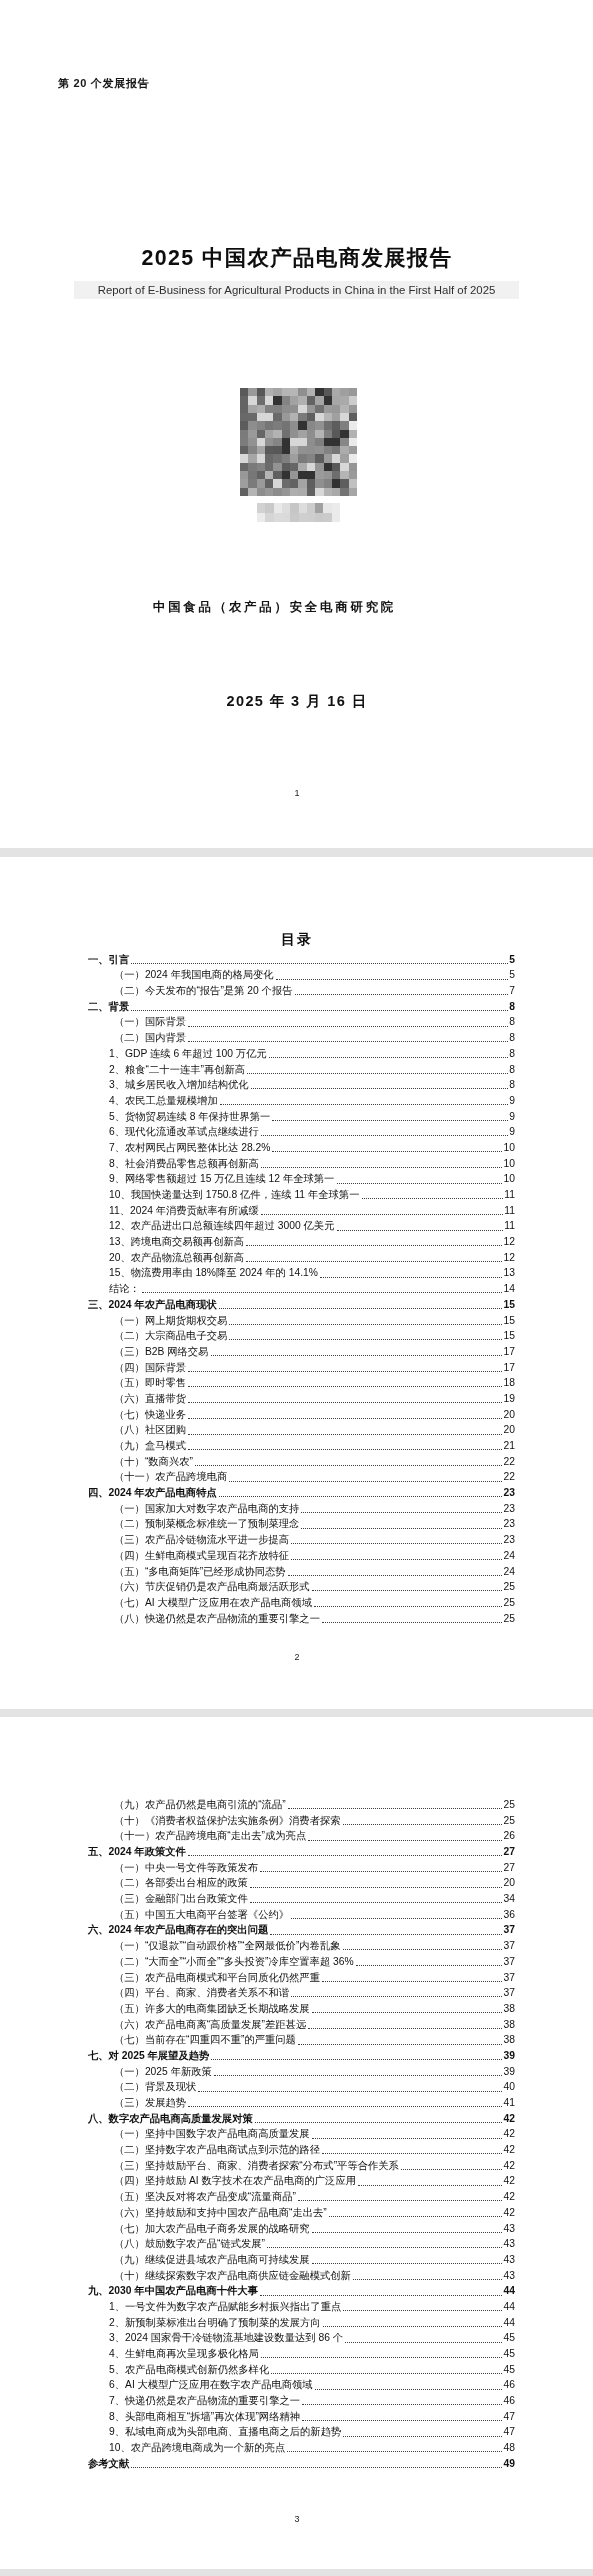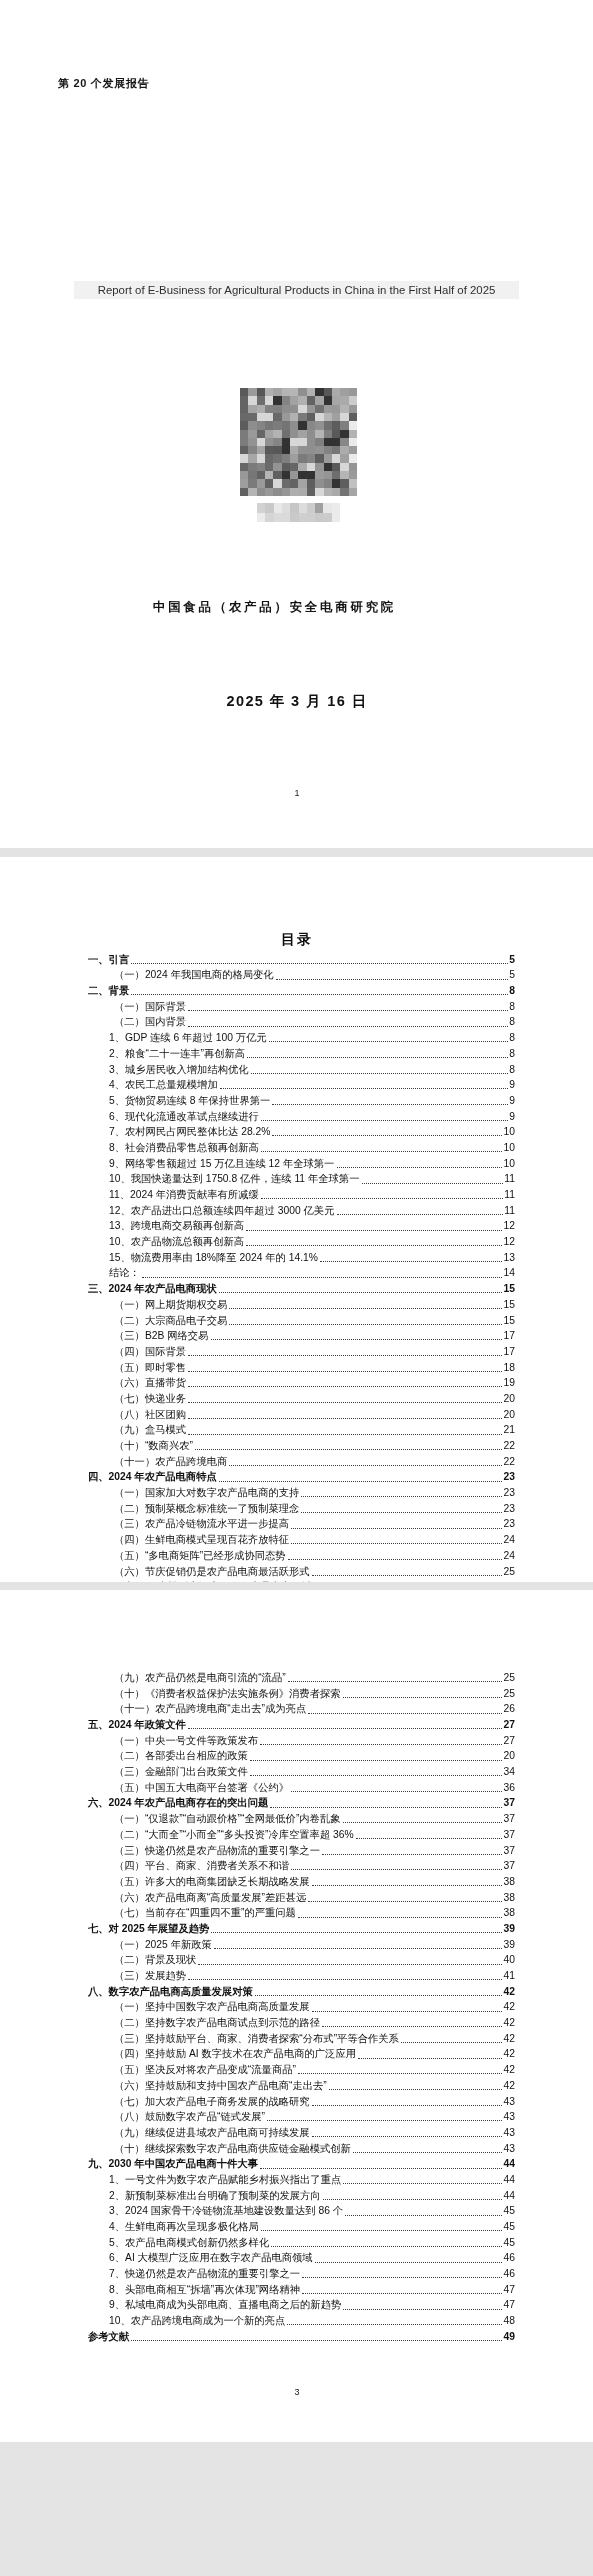--- a/index.html
+++ b/index.html
@@ -3,21 +3,21 @@
 <meta charset="utf-8">
 <style>
   html,body{margin:0;padding:0;background:#e4e4e4;}
   .document{width:594px;background:#e4e4e4;font-family:"Liberation Sans","DejaVu Sans",sans-serif;color:#1b1b1b;}
   .page{position:relative;width:594px;background:#ffffff;overflow:hidden;}
   .page-gap{width:594px;background:#e3e3e3;}
   #gap1{height:9px;}
   #gap2{height:8.3px;}
   #gap3{height:7px;}
   #page1{height:848px;}
-  #page2{height:725px;}
+  #page2{height:852px;}
   #page3{height:852px;}
 
   
   .cover-header{position:absolute;left:58px;top:76px;font-size:11px;font-weight:600;letter-spacing:0.7px;color:#161616;}
   .cover-title{position:absolute;left:0;top:243px;width:594px;text-align:center;font-size:21.4px;font-weight:700;letter-spacing:1.4px;color:#0e0e0e;}
   .cover-subtitle{position:absolute;left:74px;top:281px;width:445px;background:#f1f1f1;text-align:center;font-size:11.4px;color:#2f2f2f;padding:2.8px 0 3.4px 0;}
   .mosaic{position:absolute;display:grid;}
   #mosaic-main{left:240px;top:388px;width:117px;height:108px;grid-template-columns:repeat(14,1fr);grid-template-rows:repeat(13,1fr);}
   #mosaic-strip{left:257px;top:503px;width:83px;height:19.3px;grid-template-columns:repeat(10,1fr);grid-template-rows:repeat(2,1fr);}
   .org-line{position:absolute;left:0;width:549px;text-align:center;font-weight:600;font-size:12.4px;letter-spacing:2.8px;color:#141414;}
@@ -43,20 +43,21 @@
   .toc-page{white-space:nowrap;line-height:14px;font-weight:400;}
   .toc-row.lv1 .toc-page{font-weight:700;}
 </style>
 </head>
 <body>
 
 <div class="document">
 
   <div class="page" id="page1">
     <div class="cover-header">第 20 个发展报告</div>
+    <div class="cover-title">2025 中国农产品电商发展报告</div>
     <div class="cover-subtitle">Report of E-Business for Agricultural Products in China in the First Half of 2025</div>
     <div class="mosaic" id="mosaic-main">
         <div style="background: rgb(90, 90, 90);"></div>
         <div style="background: rgb(154, 154, 154);"></div>
         <div style="background: rgb(87, 87, 87);"></div>
         <div style="background: rgb(176, 176, 176);"></div>
         <div style="background: rgb(164, 164, 164);"></div>
         <div style="background: rgb(181, 181, 181);"></div>
         <div style="background: rgb(182, 182, 182);"></div>
         <div style="background: rgb(143, 143, 143);"></div>
@@ -270,20 +271,25 @@
         <div class="toc-row lv1">
           <span class="toc-label">一、引言</span>
           <span class="toc-dots"></span>
           <span class="toc-page">5</span>
         </div>
         <div class="toc-row lv2">
           <span class="toc-label">（一）2024 年我国电商的格局变化</span>
           <span class="toc-dots"></span>
           <span class="toc-page">5</span>
         </div>
+        <div class="toc-row lv2">
+          <span class="toc-label">（二）今天发布的“报告”是第 20 个报告</span>
+          <span class="toc-dots"></span>
+          <span class="toc-page">7</span>
+        </div>
         <div class="toc-row lv1">
           <span class="toc-label">二、背景</span>
           <span class="toc-dots"></span>
           <span class="toc-page">8</span>
         </div>
         <div class="toc-row lv2">
           <span class="toc-label">（一）国际背景</span>
           <span class="toc-dots"></span>
           <span class="toc-page">8</span>
         </div>
@@ -351,21 +357,21 @@
           <span class="toc-label">12、农产品进出口总额连续四年超过 3000 亿美元</span>
           <span class="toc-dots"></span>
           <span class="toc-page">11</span>
         </div>
         <div class="toc-row lv3">
           <span class="toc-label">13、跨境电商交易额再创新高</span>
           <span class="toc-dots"></span>
           <span class="toc-page">12</span>
         </div>
         <div class="toc-row lv3">
-          <span class="toc-label">10、农产品物流总额再创新高</span>
+          <span class="toc-label">20、农产品物流总额再创新高</span>
           <span class="toc-dots"></span>
           <span class="toc-page">12</span>
         </div>
         <div class="toc-row lv3">
           <span class="toc-label">15、物流费用率由 18%降至 2024 年的 14.1%</span>
           <span class="toc-dots"></span>
           <span class="toc-page">13</span>
         </div>
         <div class="toc-row lv3">
           <span class="toc-label">结论：</span>
@@ -534,21 +540,21 @@
           <span class="toc-label">（一）“仅退款”“自动跟价格”“全网最低价”内卷乱象</span>
           <span class="toc-dots"></span>
           <span class="toc-page">37</span>
         </div>
         <div class="toc-row lv2">
           <span class="toc-label">（二）“大而全”“小而全”“多头投资”冷库空置率超 36%</span>
           <span class="toc-dots"></span>
           <span class="toc-page">37</span>
         </div>
         <div class="toc-row lv2">
-          <span class="toc-label">（三）快递仍然是农产品物流的重要引擎之一</span>
+          <span class="toc-label">（三）农产品电商模式和平台同质化仍然严重</span>
           <span class="toc-dots"></span>
           <span class="toc-page">37</span>
         </div>
         <div class="toc-row lv2">
           <span class="toc-label">（四）平台、商家、消费者关系不和谐</span>
           <span class="toc-dots"></span>
           <span class="toc-page">37</span>
         </div>
         <div class="toc-row lv2">
           <span class="toc-label">（五）许多大的电商集团缺乏长期战略发展</span>

